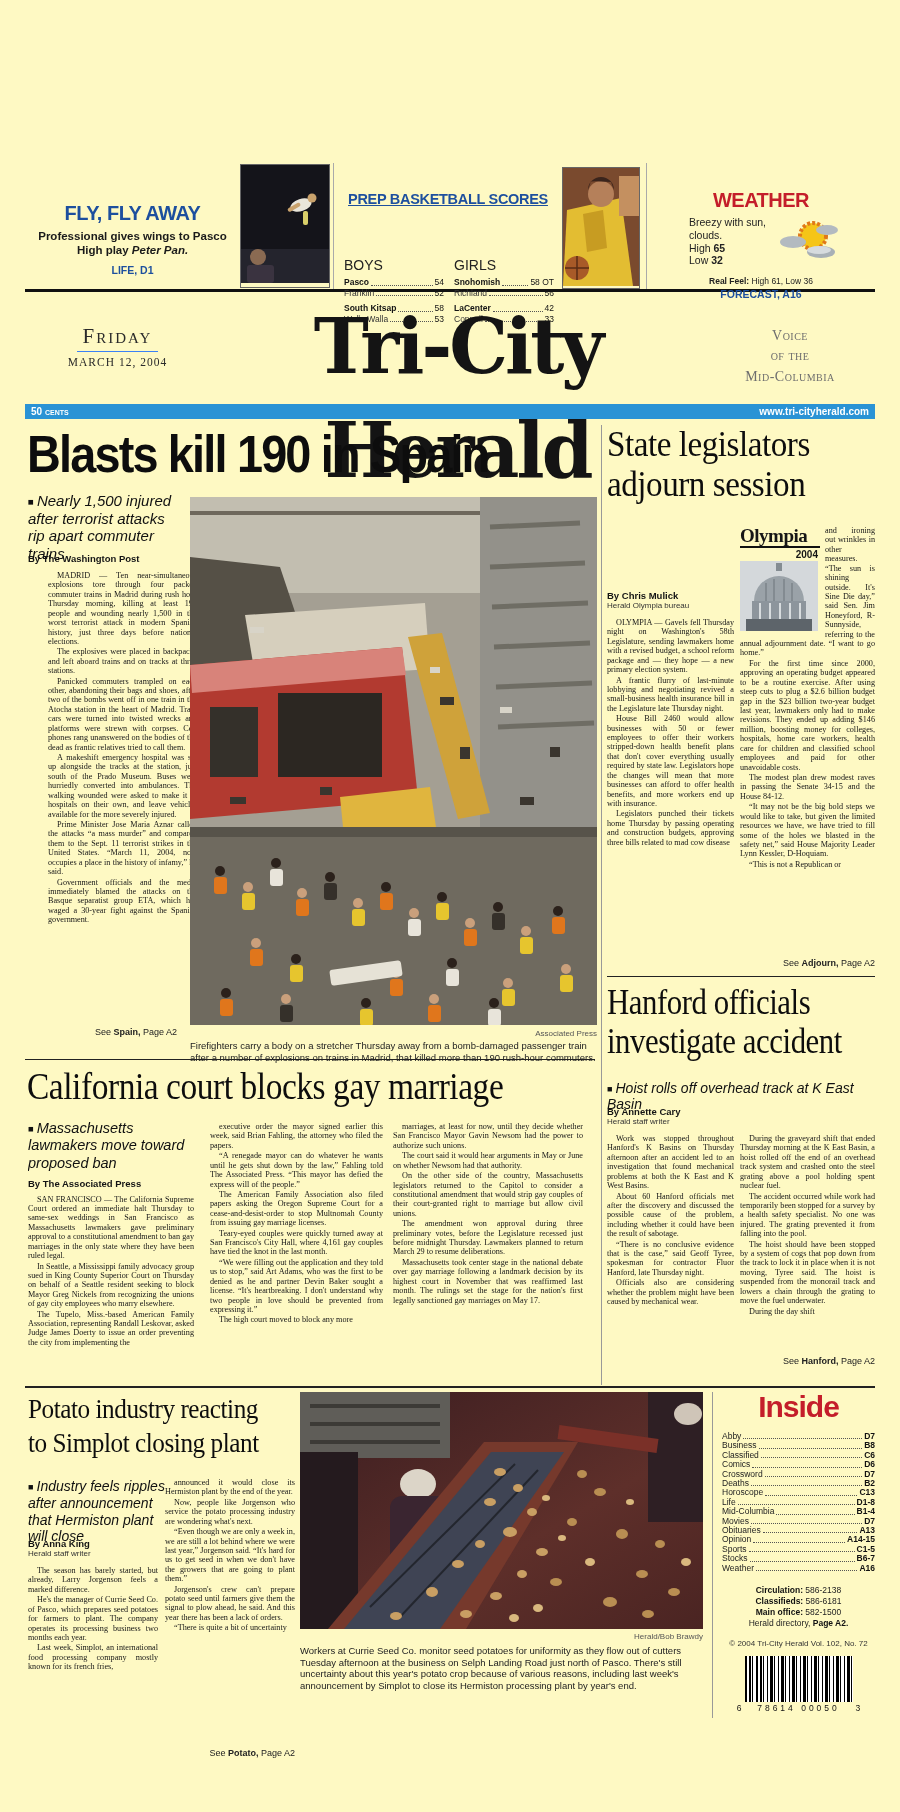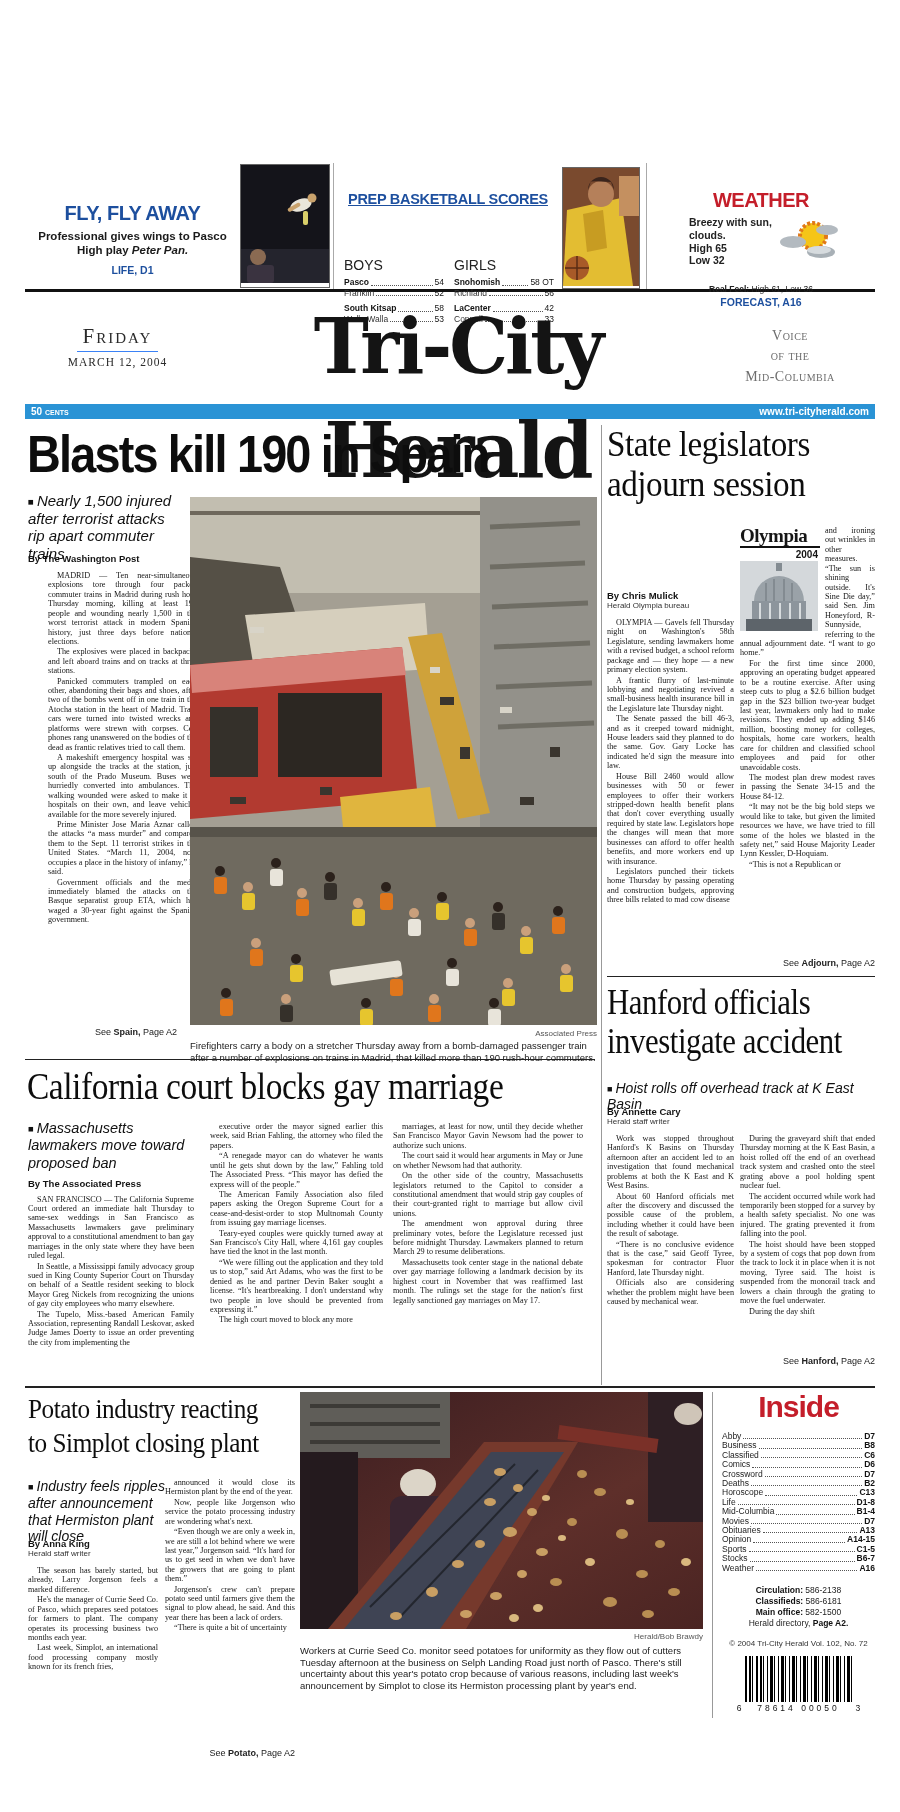--- a/index.html
+++ b/index.html
@@ -1,16 +1,16 @@
 <!DOCTYPE html>
 <html><head>
 <meta charset="utf-8">
 <style>
   html,body{margin:0;padding:0;background:#d8d7d3;}
-  .page{position:relative;width:900px;height:1812px;background:#ffffff;margin:0 auto;overflow:hidden;
+  .page{position:relative;width:900px;height:1812px;background:#fef9c3;margin:0 auto;overflow:hidden;
         font-family:"Liberation Serif",serif;color:#141414;}
   .abs{position:absolute;}
 
   
   .teasers{left:25px;top:163px;width:850px;height:126px;display:flex;border-bottom:3px solid #111;}
   .teaser{position:relative;height:100%;}
   .t-life{width:308px;display:flex;align-items:center;}
   .t-scores{width:312px;border-left:1px solid #aaa;border-right:1px solid #aaa;display:flex;}
   .t-weather{width:228px;}
   .tz-text{width:215px;text-align:center;padding-top:26px;}
@@ -23,22 +23,22 @@
   .sc-cols{display:flex;justify-content:space-between;padding:6px 8px 0 10px;text-align:left;}
   .sc-col{width:100px;}
   .sc-head{font-family:"Liberation Sans",sans-serif;font-size:14px;margin-bottom:4px;color:#222;margin-top:44px;}
   .sc-row{display:flex;align-items:flex-end;font-family:"Liberation Sans",sans-serif;font-size:8.5px;line-height:10.5px;}
   .sc-row .nm{font-weight:bold;}
   .sc-row.lt .nm{font-weight:normal;color:#333;}
   .lead{flex:1;border-bottom:1.5px dotted #555;margin:0 2px 2px 2px;min-width:6px;}
   .sc-gap{height:5px;}
   .wz-title{font-family:"Liberation Sans",sans-serif;font-weight:bold;font-size:20px;color:#c41e2a;text-align:center;margin-top:26px;letter-spacing:-0.5px;}
   .wz-row{display:flex;padding:4px 10px 0 42px;}
-  .wz-text{font-family:"Liberation Sans",sans-serif;font-size:10.5px;line-height:1.22;color:#222;width:88px;font-weight:bold;}
-  .wz-real{font-family:"Liberation Sans",sans-serif;font-size:8.5px;text-align:center;margin-top:16px;color:#222;}
+  .wz-text{font-family:"Liberation Sans",sans-serif;font-size:10.5px;line-height:1.22;color:#222;width:88px;}
+  .wz-real{font-family:"Liberation Sans",sans-serif;font-size:8.5px;text-align:center;margin-top:8px;color:#222;}
   .wz-ref{font-family:"Liberation Sans",sans-serif;font-weight:bold;font-size:10.5px;color:#1d4f9e;text-align:center;margin-top:2px;}
 
   
   .masthead{left:25px;top:296px;width:850px;height:106px;display:flex;}
   .mh-date{width:185px;text-align:center;padding-top:28px;color:#2a2a2a;}
   .mh-day{font-size:21px;letter-spacing:2px;font-variant:small-caps;border-bottom:1px solid #3b82f6;display:inline-block;padding:0 6px 2px;}
   .mh-date2{font-size:11.5px;letter-spacing:1px;margin-top:4px;}
   .mh-title{flex:1;text-align:center;font-size:74px;font-weight:bold;letter-spacing:-3px;line-height:100px;
             font-family:"DejaVu Serif","Liberation Serif",serif;transform:scaleY(1.04);}
   .mh-voice{width:170px;text-align:center;padding-top:30px;color:#6e6e6e;font-size:14px;line-height:1.45;font-variant:small-caps;letter-spacing:0.5px;}
@@ -395,21 +395,20 @@
     <div>State legislators</div>
     <div>adjourn session</div>
   </div>
   <div class="abs byline" style="left:607px;top:590px;width:130px;">
     <div class="by-name">By Chris Mulick</div>
     <div class="by-org">Herald Olympia bureau</div>
   </div>
   <div class="abs body" style="left:607px;top:618px;width:127px;height:348px;">
     <p>OLYMPIA — Gavels fell Thursday night on Washington's 58th Legislature, sending lawmakers home with a revised budget, a school reform package and — they hope — a new primary election system.</p>
     <p>A frantic flurry of last-minute lobbying and negotiating revived a small-business health insurance bill in the Legislature late Thursday night.</p>
-    <p>The Senate passed the bill 46-3, and as it creeped toward midnight, House leaders said they planned to do the same. Gov. Gary Locke has indicated he'd sign the measure into law.</p>
     <p>House Bill 2460 would allow businesses with 50 or fewer employees to offer their workers stripped-down health benefit plans that don't cover everything usually required by state law. Legislators hope the changes will mean that more businesses can afford to offer health benefits, and more workers end up with insurance.</p>
     <p>Legislators punched their tickets home Thursday by passing operating and construction budgets, approving three bills related to mad cow disease</p>
   </div>
   <div class="abs body" style="left:740px;top:526px;width:135px;height:428px;">
     <div class="oly">
       <div class="oly-title">Olympia</div>
       <div class="oly-year">2004</div>
       <svg width="78" height="70" viewBox="0 0 78 70">
           <rect width="78" height="70" fill="#d4d8db"></rect>
           <rect x="36" y="2" width="6" height="8" fill="#848c92"></rect>

